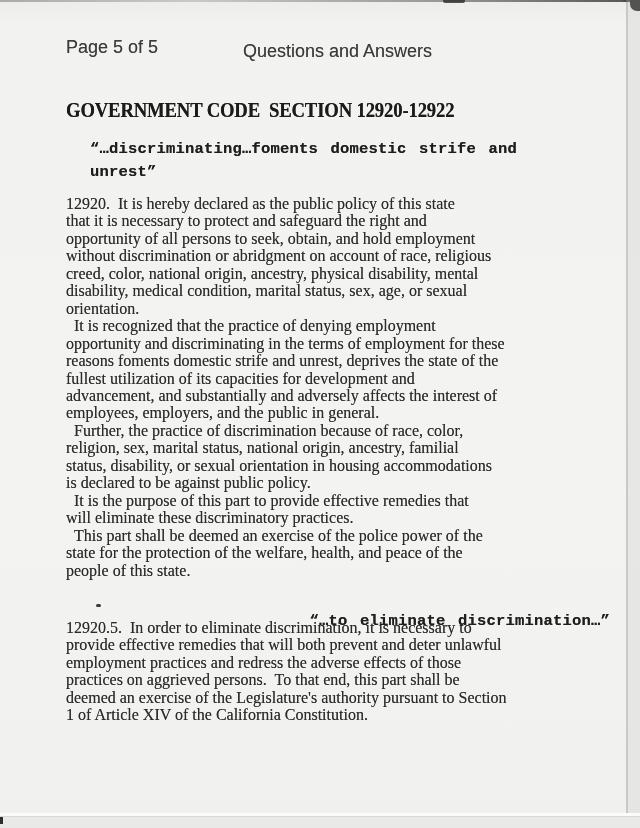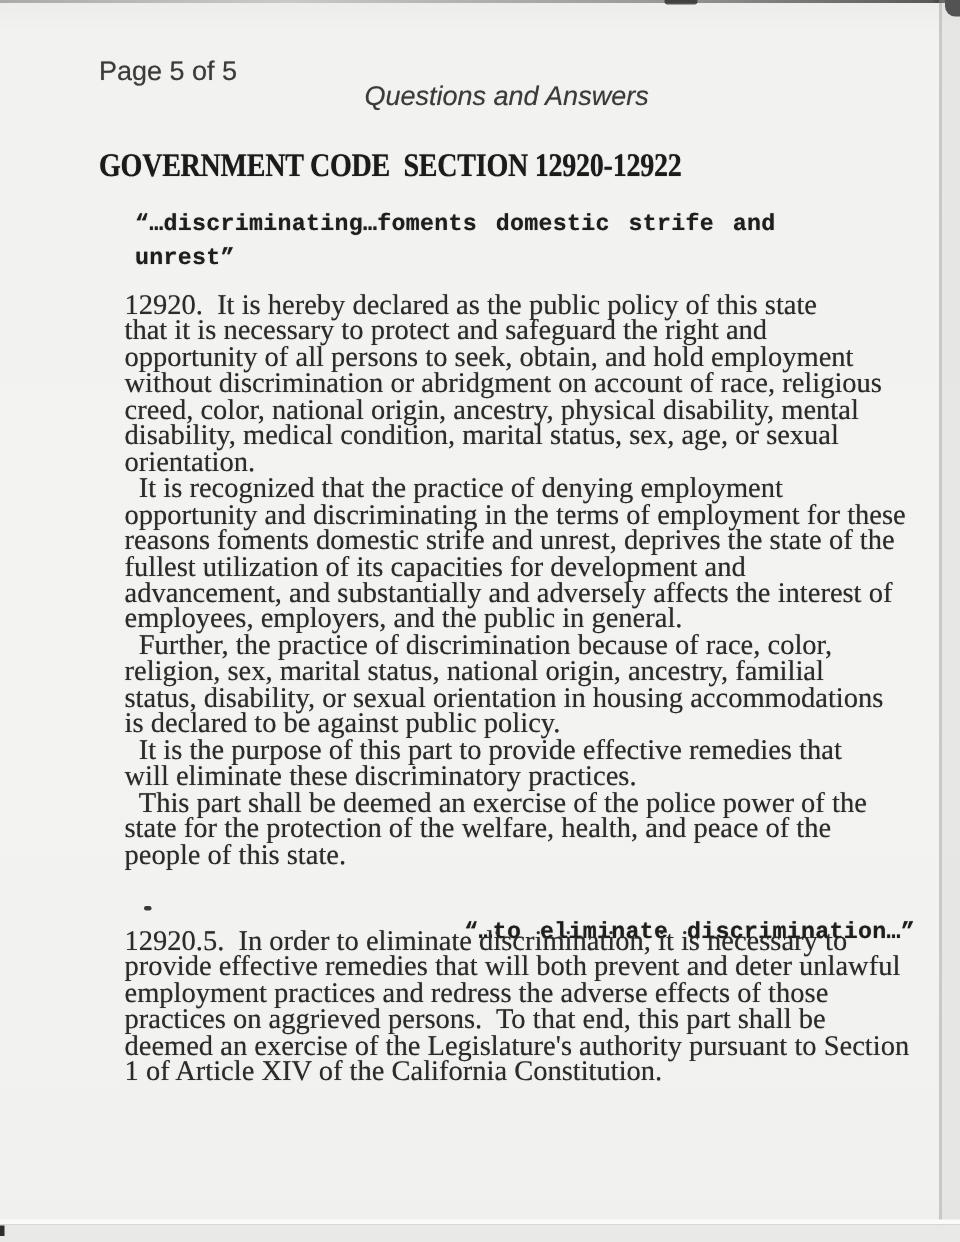--- a/index.html
+++ b/index.html
@@ -20,21 +20,21 @@
   .right-strip{position:absolute;top:0;left:628px;width:12px;height:828px;background:rgba(210,210,208,.35);}
   .bottom-line{position:absolute;top:813px;left:0;width:640px;height:3px;background:#fbfbfa;border-bottom:1px solid #d8d8d6;}
   .bottom-strip{position:absolute;top:817px;left:0;width:640px;height:11px;background:#e9e9e7;}
   .bottom-left-mark{position:absolute;top:817px;left:0;width:3px;height:7px;background:#2e2e2c;}
   .stray-dot{position:absolute;top:604px;left:96px;width:5px;height:3px;background:#3a3a38;border-radius:2px;}
   
   .page-header{position:absolute;top:37px;left:0;width:640px;height:16px;
     font-family:"Liberation Sans",sans-serif;font-size:18px;color:#3b3b3b;
     text-shadow:0 0 .5px rgba(60,60,60,.55);}
   .page-num{position:absolute;left:66px;top:0;}
-  .doc-title{position:absolute;left:243px;top:17px;font-style:italic;}
+  .doc-title{position:absolute;left:243px;top:4px;}
   
   .heading{
     position:absolute;top:97px;left:66px;margin:0;
     font-family:"Liberation Serif",serif;font-weight:bold;
     font-size:22px;line-height:26px;color:#1b1b1b;
     white-space:pre;letter-spacing:-.2px;
     transform:scaleX(.85);transform-origin:left top;
     text-shadow:0 0 .6px rgba(20,20,20,.7);
   }
   .quote{
@@ -43,24 +43,23 @@
     font-size:15.5px;line-height:23px;color:#1e1e1e;
     white-space:pre-wrap;word-spacing:3px;letter-spacing:.2px;
     text-shadow:0 0 .6px rgba(25,25,25,.65);
     margin-left:24px;
   }
   .quote1{top:138px;width:520px;}
   .quote2{top:610px;width:520px;text-align:right;}
   .body-text{
     position:absolute;left:66px;width:540px;
     font-family:"Liberation Serif",serif;
-    font-size:19px;line-height:17.45px;color:#2b2b2b;
+    font-size:16px;line-height:17.45px;color:#2b2b2b;
     white-space:pre-wrap;
     text-shadow:0 0 .55px rgba(45,45,45,.6);
-    margin-left:17px;
   }
   .body1{top:195px;}
   .body2{top:619px;}
 </style>
 </head>
 <body>
 
 <div class="page">
 
   <div class="top-edge-line"></div>

